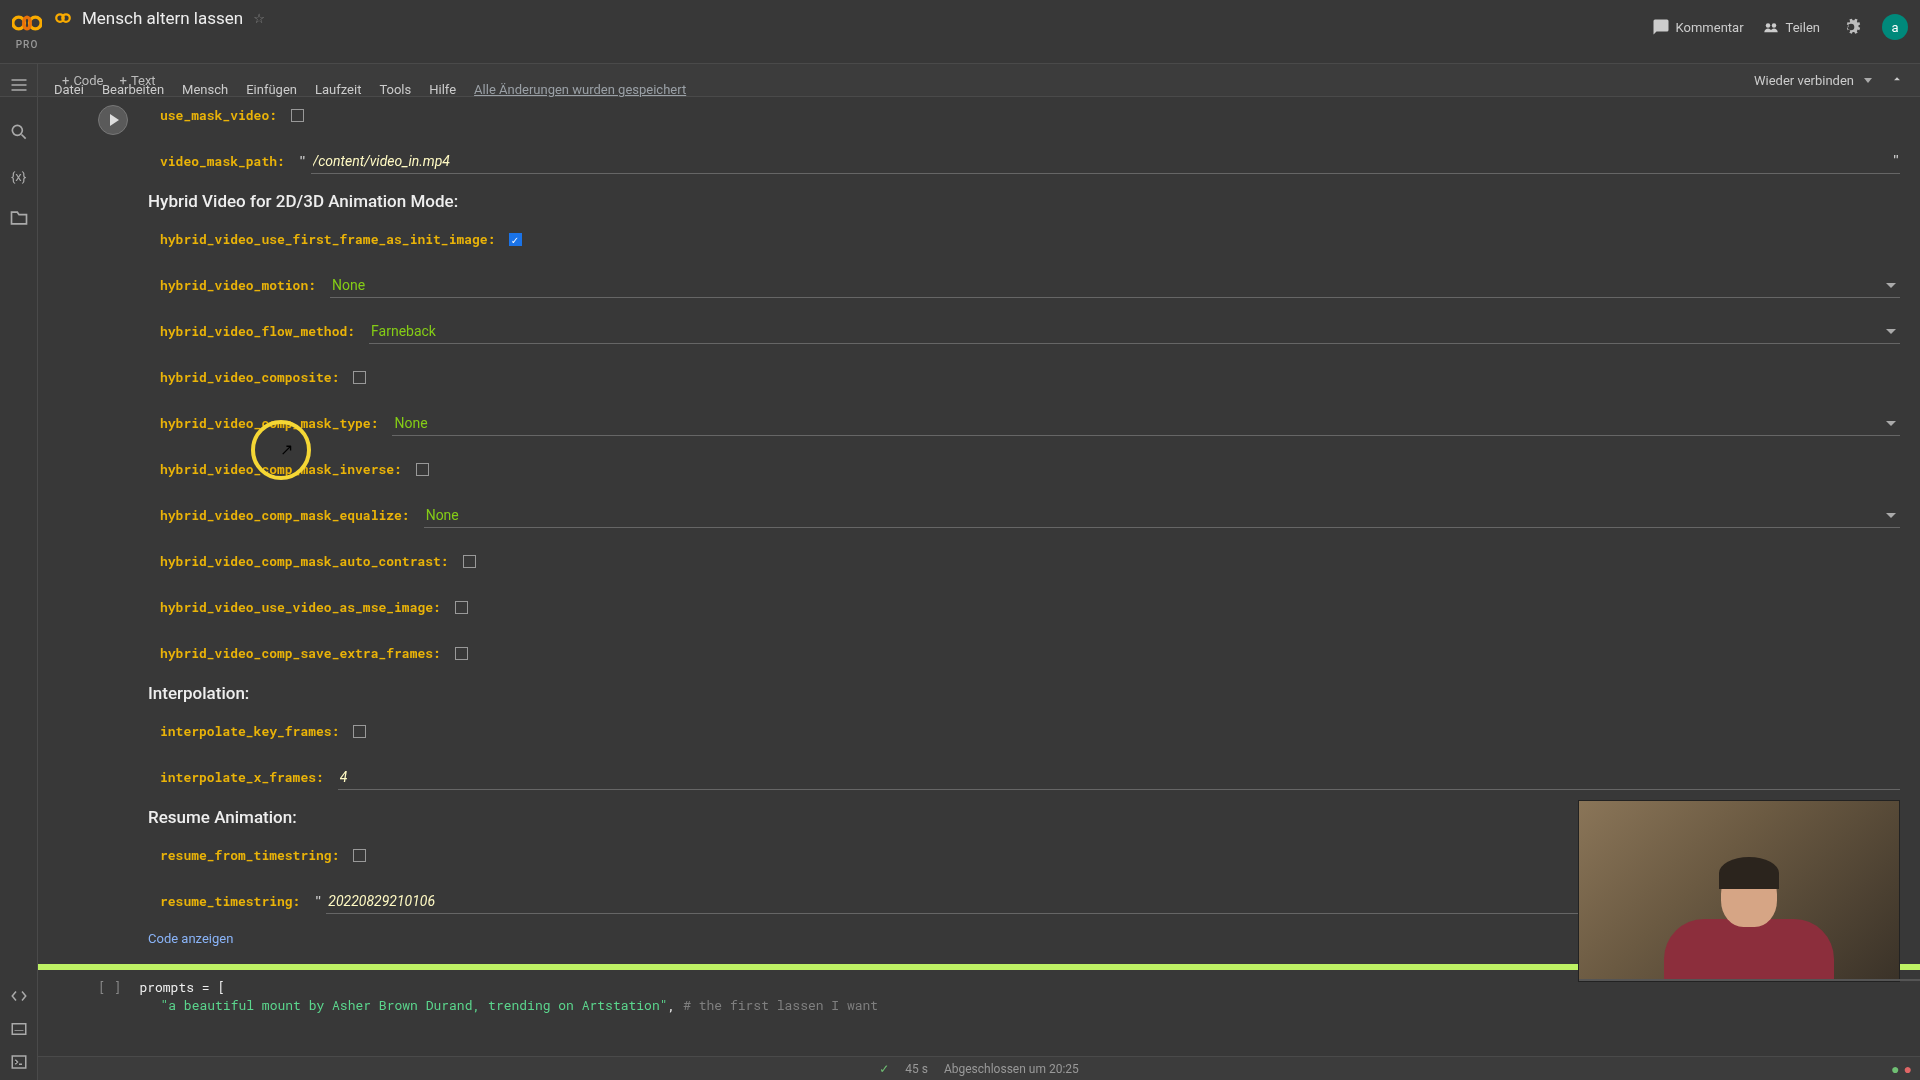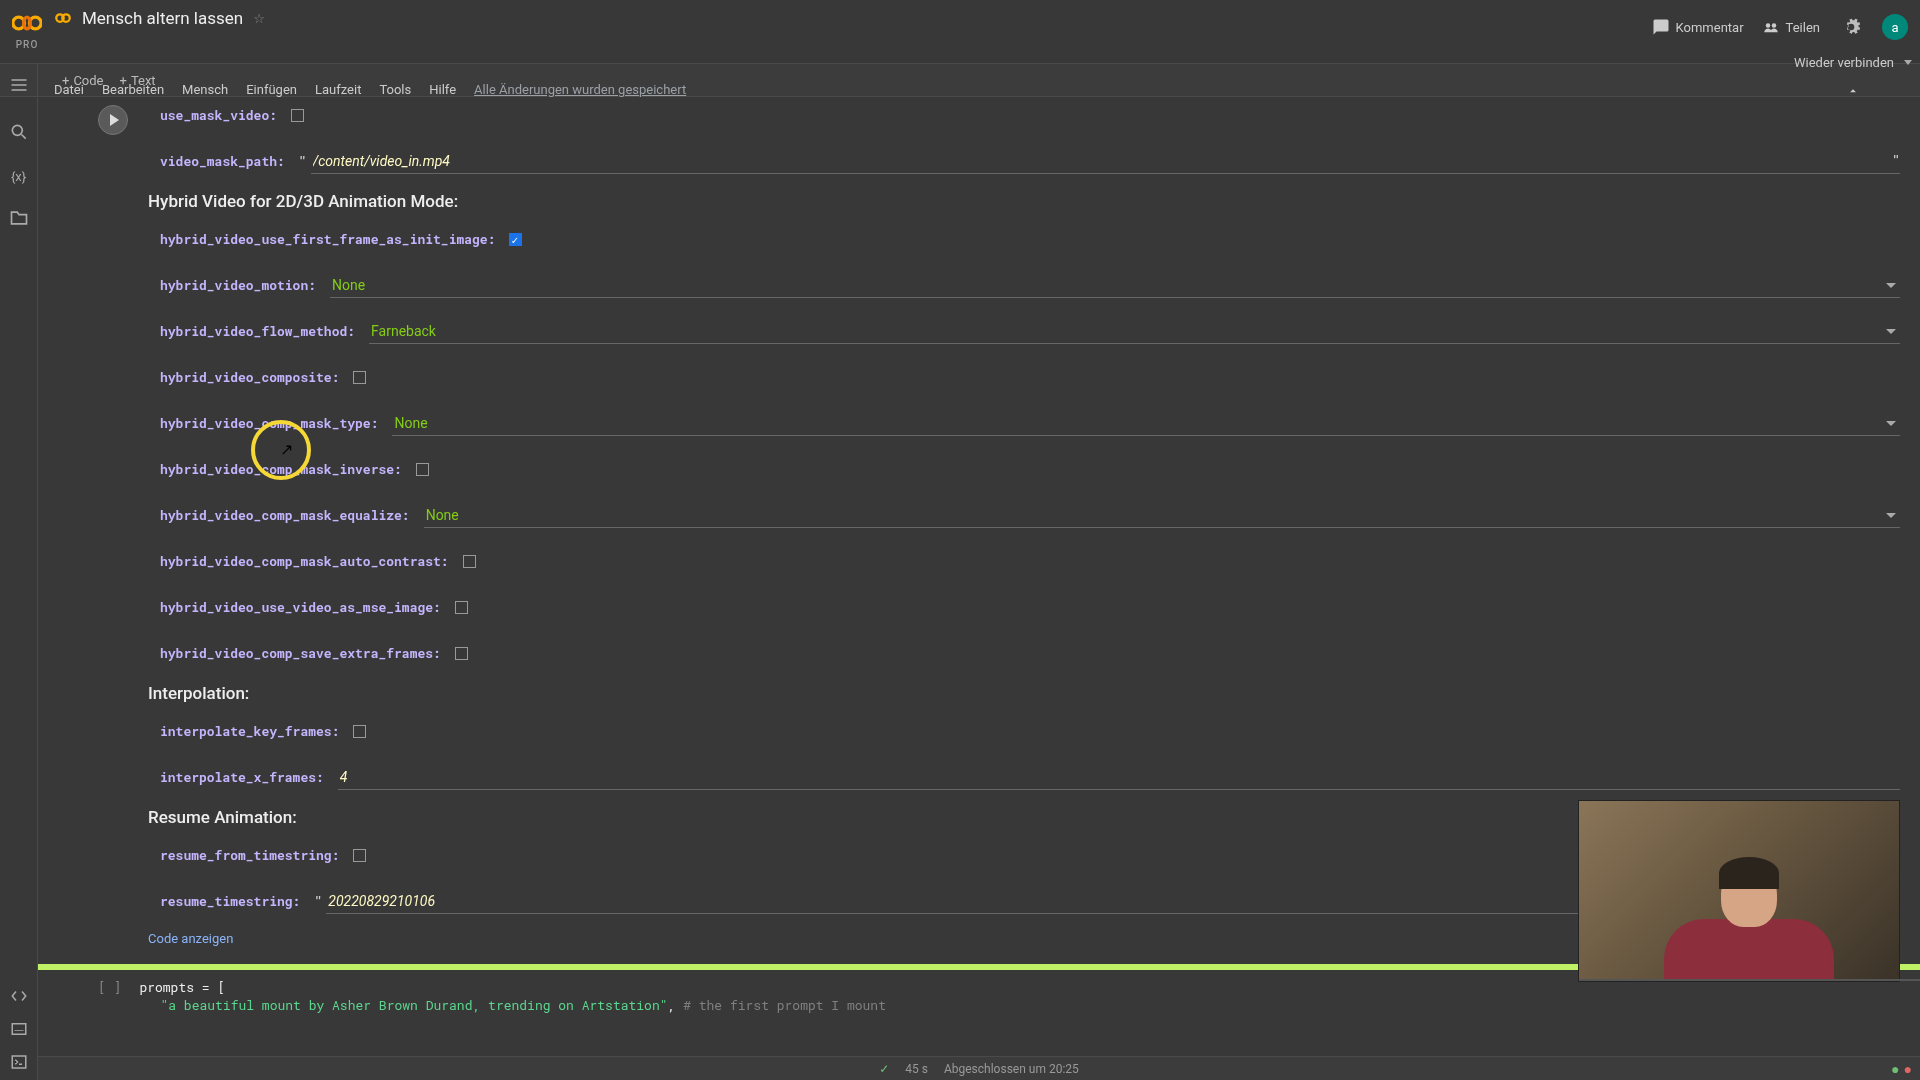--- a/index.html
+++ b/index.html
@@ -27,40 +27,40 @@
 .menus span { cursor:pointer;margin-top:48px; }
 .saved { color:#9aa0a6; text-decoration:underline; }
 .hdr-right { display:flex; align-items:center; gap:18px; margin-top:6px; }
 .hdr-btn { display:flex; align-items:center; gap:6px; color:#ccc; font-size:13px; cursor:pointer; }
 .gear,.avatar { width:26px; height:26px; border-radius:50%; display:flex; align-items:center; justify-content:center; }
 .avatar { background:#00897b; color:#fff; font-size:13px; }
 
 
 .toolbar { height:34px; border-top:1px solid #4a4a4a; border-bottom:1px solid #4a4a4a; display:flex; align-items:center; padding:0 8px 0 54px; background:#3c3c3c; }
 .tb-btn { display:flex; align-items:center; gap:4px; color:#bbb; font-size:13px; padding:4px 8px; cursor:pointer; }
-.tb-right { margin-left:auto; display:flex; align-items:center; gap:10px;flex-direction:column; }
+.tb-right { margin-left:auto; display:flex; align-items:center; gap:10px; }
 .reconnect { display:flex; align-items:center; gap:6px; color:#ccc; font-size:13px; }
 .caret { width:0; height:0; border-left:4px solid transparent; border-right:4px solid transparent; border-top:5px solid #aaa; margin-left:4px; }
 .collapse { color:#ccc; padding:4px 8px; }
 
 
 .rail { position:absolute; left:0; top:63px; bottom:0; width:38px; display:flex; flex-direction:column; align-items:center; padding-top:12px; gap:24px; border-right:1px solid #4a4a4a; }
 .rail-icon { color:#aaa; cursor:pointer; }
 .rail-bottom { position:absolute; bottom:6px; left:0; width:38px; display:flex; flex-direction:column; align-items:center; gap:12px; }
 
 
 .main { position:absolute; left:38px; right:0; top:97px; bottom:0; overflow:hidden; }
 .cell-content { padding:0 20px 0 60px; }
 
 .run-btn { position:absolute; left:60px; top:8px; width:30px; height:30px; border-radius:50%; background:#5a5a5a; border:1px solid #777; display:flex; align-items:center; justify-content:center; cursor:pointer; }
 .run-btn::after { content:""; border-left:9px solid #ddd; border-top:6px solid transparent; border-bottom:6px solid transparent; margin-left:2px; }
 
 .form-body { padding-left:62px; padding-top:2px; font-family:"Roboto Mono",monospace; font-size:13px; }
 .row { display:flex; align-items:center; min-height:32px; margin-bottom:14px; }
-.lbl { color:#c4b5fd; font-weight:bold; margin-right:14px; white-space:nowrap; }
+.lbl { color:#eab308; font-weight:bold; margin-right:14px; white-space:nowrap; }
 
 .checkbox { width:13px; height:13px; border:1px solid #999; background:#383838; display:inline-block; cursor:pointer; }
 .checkbox.checked { background:#1a73e8; border-color:#1a73e8; position:relative; }
 .checkbox.checked::after { content:"✓"; color:#fff; font-size:11px; position:absolute; left:1px; top:-2px; }
 
 .text-field { flex:1; display:flex; align-items:center; position:relative; }
 .text-field .quote { color:#ccc; font-weight:bold; margin-right:4px; }
 .text-field input {
   flex:1; background:transparent; border:none; border-bottom:1px solid #666;
   color:#fef9c3; font-size:14px; padding:4px 2px; font-family:Roboto,sans-serif;
@@ -315,21 +315,21 @@
         </div>
       </div>
 
       <div class="show-code">Code anzeigen</div>
 
     </div>
   </div>
 
   <div class="code-cell">
     <div class="code-line"><span class="code-gutter">[ ]</span><span class="kw">prompts = [</span></div>
-    <div class="code-line">        <span class="str">"a beautiful mount by Asher Brown Durand, trending on Artstation"</span><span class="kw">, </span><span class="com"># the first prompt I mount</span></div>
+    <div class="code-line">        <span class="str">"a beautiful mount by Asher Brown Durand, trending on Artstation"</span><span class="kw">, </span><span class="com"># the first lassen I want</span></div>
   </div>
 </div>
 
 <div class="status">
   <span class="check">✓</span>
   <span>45 s</span>
   <span>Abgeschlossen um 20:25</span>
   <div class="status-right">
     <span style="color:#6fbf73">●</span>
     <span style="color:#e06666">●</span>

